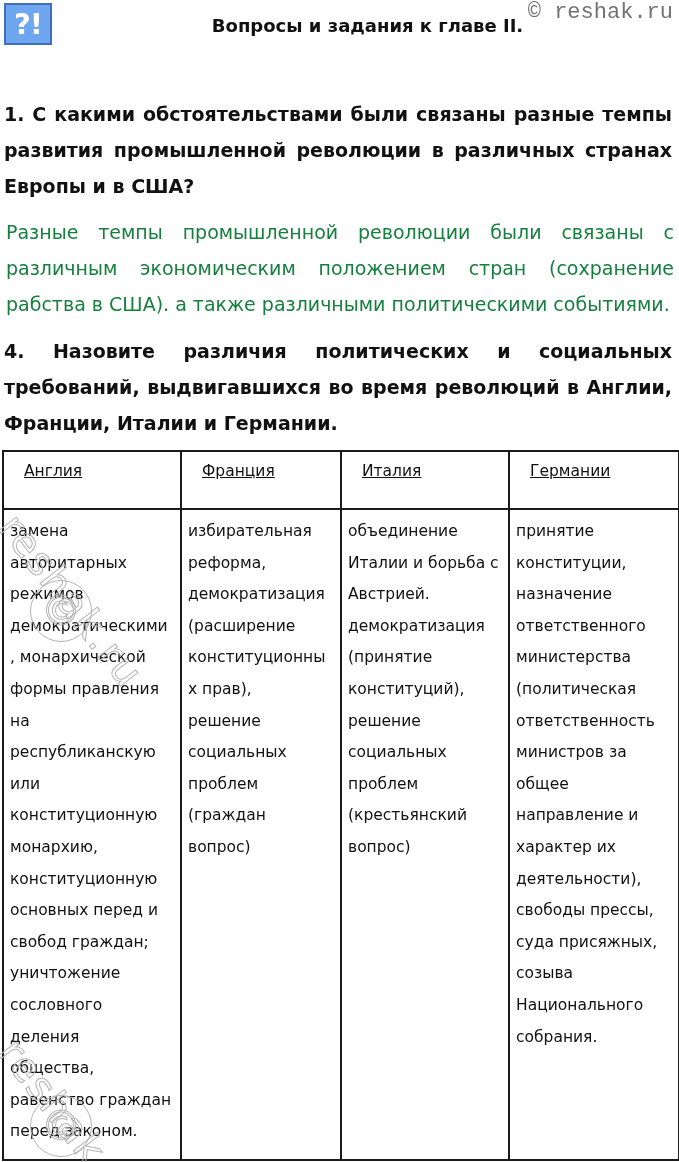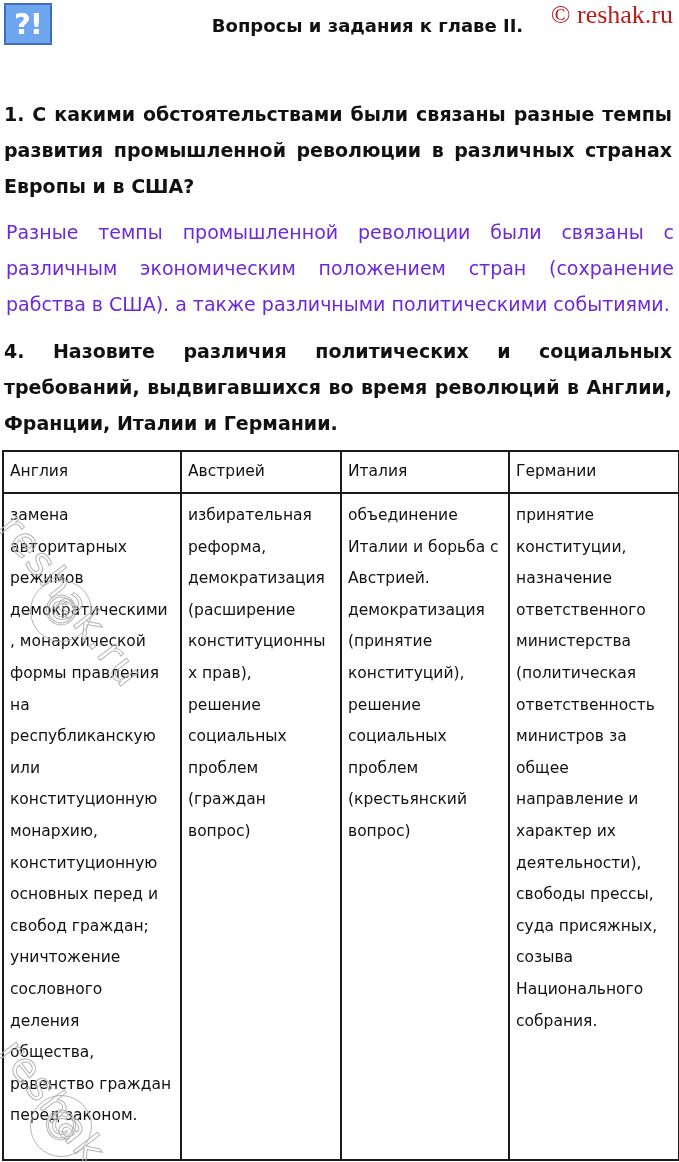--- a/index.html
+++ b/index.html
@@ -8,50 +8,50 @@
 
     .logo {
       position: absolute; left: 4px; top: 3px; width: 48px; height: 42px;
       background: #6fa6f0; border: 2px solid #3e6fb8;
       display: flex; align-items: center; justify-content: center;
       color: #ffffff; font-weight: bold; font-size: 29px; letter-spacing: -1px;
       font-family: "DejaVu Sans", sans-serif;
     }
     .copyright {
       position: absolute; right: 6px; top: 0px;
-      font-family: Liberation Serif, serif; font-size: 26px; color: #b91c1c;
+      font-family: Liberation Mono, monospace; font-size: 22px; color: #737373;
     }
     .page-title {
       position: absolute; left: 0; width: 735px; top: 15px; text-align: center;
       font-weight: bold; font-size: 18px;
     }
 
     .question {
       position: absolute; left: 4px; width: 668px;
       font-weight: bold; font-size: 19px; line-height: 36px;
       text-align: justify; text-align-last: left;
     }
     .answer {
       position: absolute; left: 6px; width: 668px;
       font-size: 19px; line-height: 36px;
-      text-align: justify; text-align-last: left; color: #6d28d9;
+      text-align: justify; text-align-last: left; color: #15803d;
     }
     .q1 { top: 96px; }
     .a1 { top: 214px; }
     .q2 { top: 333px; }
 
     table.compare {
       position: absolute; left: 2px; top: 450px; width: 676px; height: 711px;
       border-collapse: collapse; table-layout: fixed;
     }
     table.compare td, table.compare th {
       border: 2px solid #1a1a1a; vertical-align: top; text-align: left;
       font-weight: normal; font-size: 15.5px; color: #111;
     }
-    table.compare th { height: 42px; padding: 10px 6px 0 6px; }
+    table.compare th { height: 58px; padding: 10px 6px 0 20px; text-decoration: underline; }
     table.compare td { padding: 6px 6px 0 6px; line-height: 31.6px; }
     .col1 { width: 178px; }
     .col2 { width: 160px; }
     .col3 { width: 168px; }
     .col4 { width: 170px; }
     .cell-line { display: block; white-space: nowrap; }
 
     .watermark {
       position: absolute; pointer-events: none;
       font-family: "DejaVu Sans", sans-serif; font-size: 40px;
@@ -84,21 +84,21 @@
 <table class="compare">
   <colgroup>
     <col class="col1">
       <col class="col2">
       <col class="col3">
       <col class="col4">
   </colgroup>
   <tbody>
       <tr>
     <th>Англия</th>
-    <th>Австрией</th>
+    <th>Франция</th>
     <th>Италия</th>
     <th>Германии</th>
   </tr>
   <tr>
     <td>
           <span class="cell-line">замена</span>
           <span class="cell-line">авторитарных</span>
           <span class="cell-line">режимов</span>
           <span class="cell-line">демократическими</span>
           <span class="cell-line">, монархической</span>

